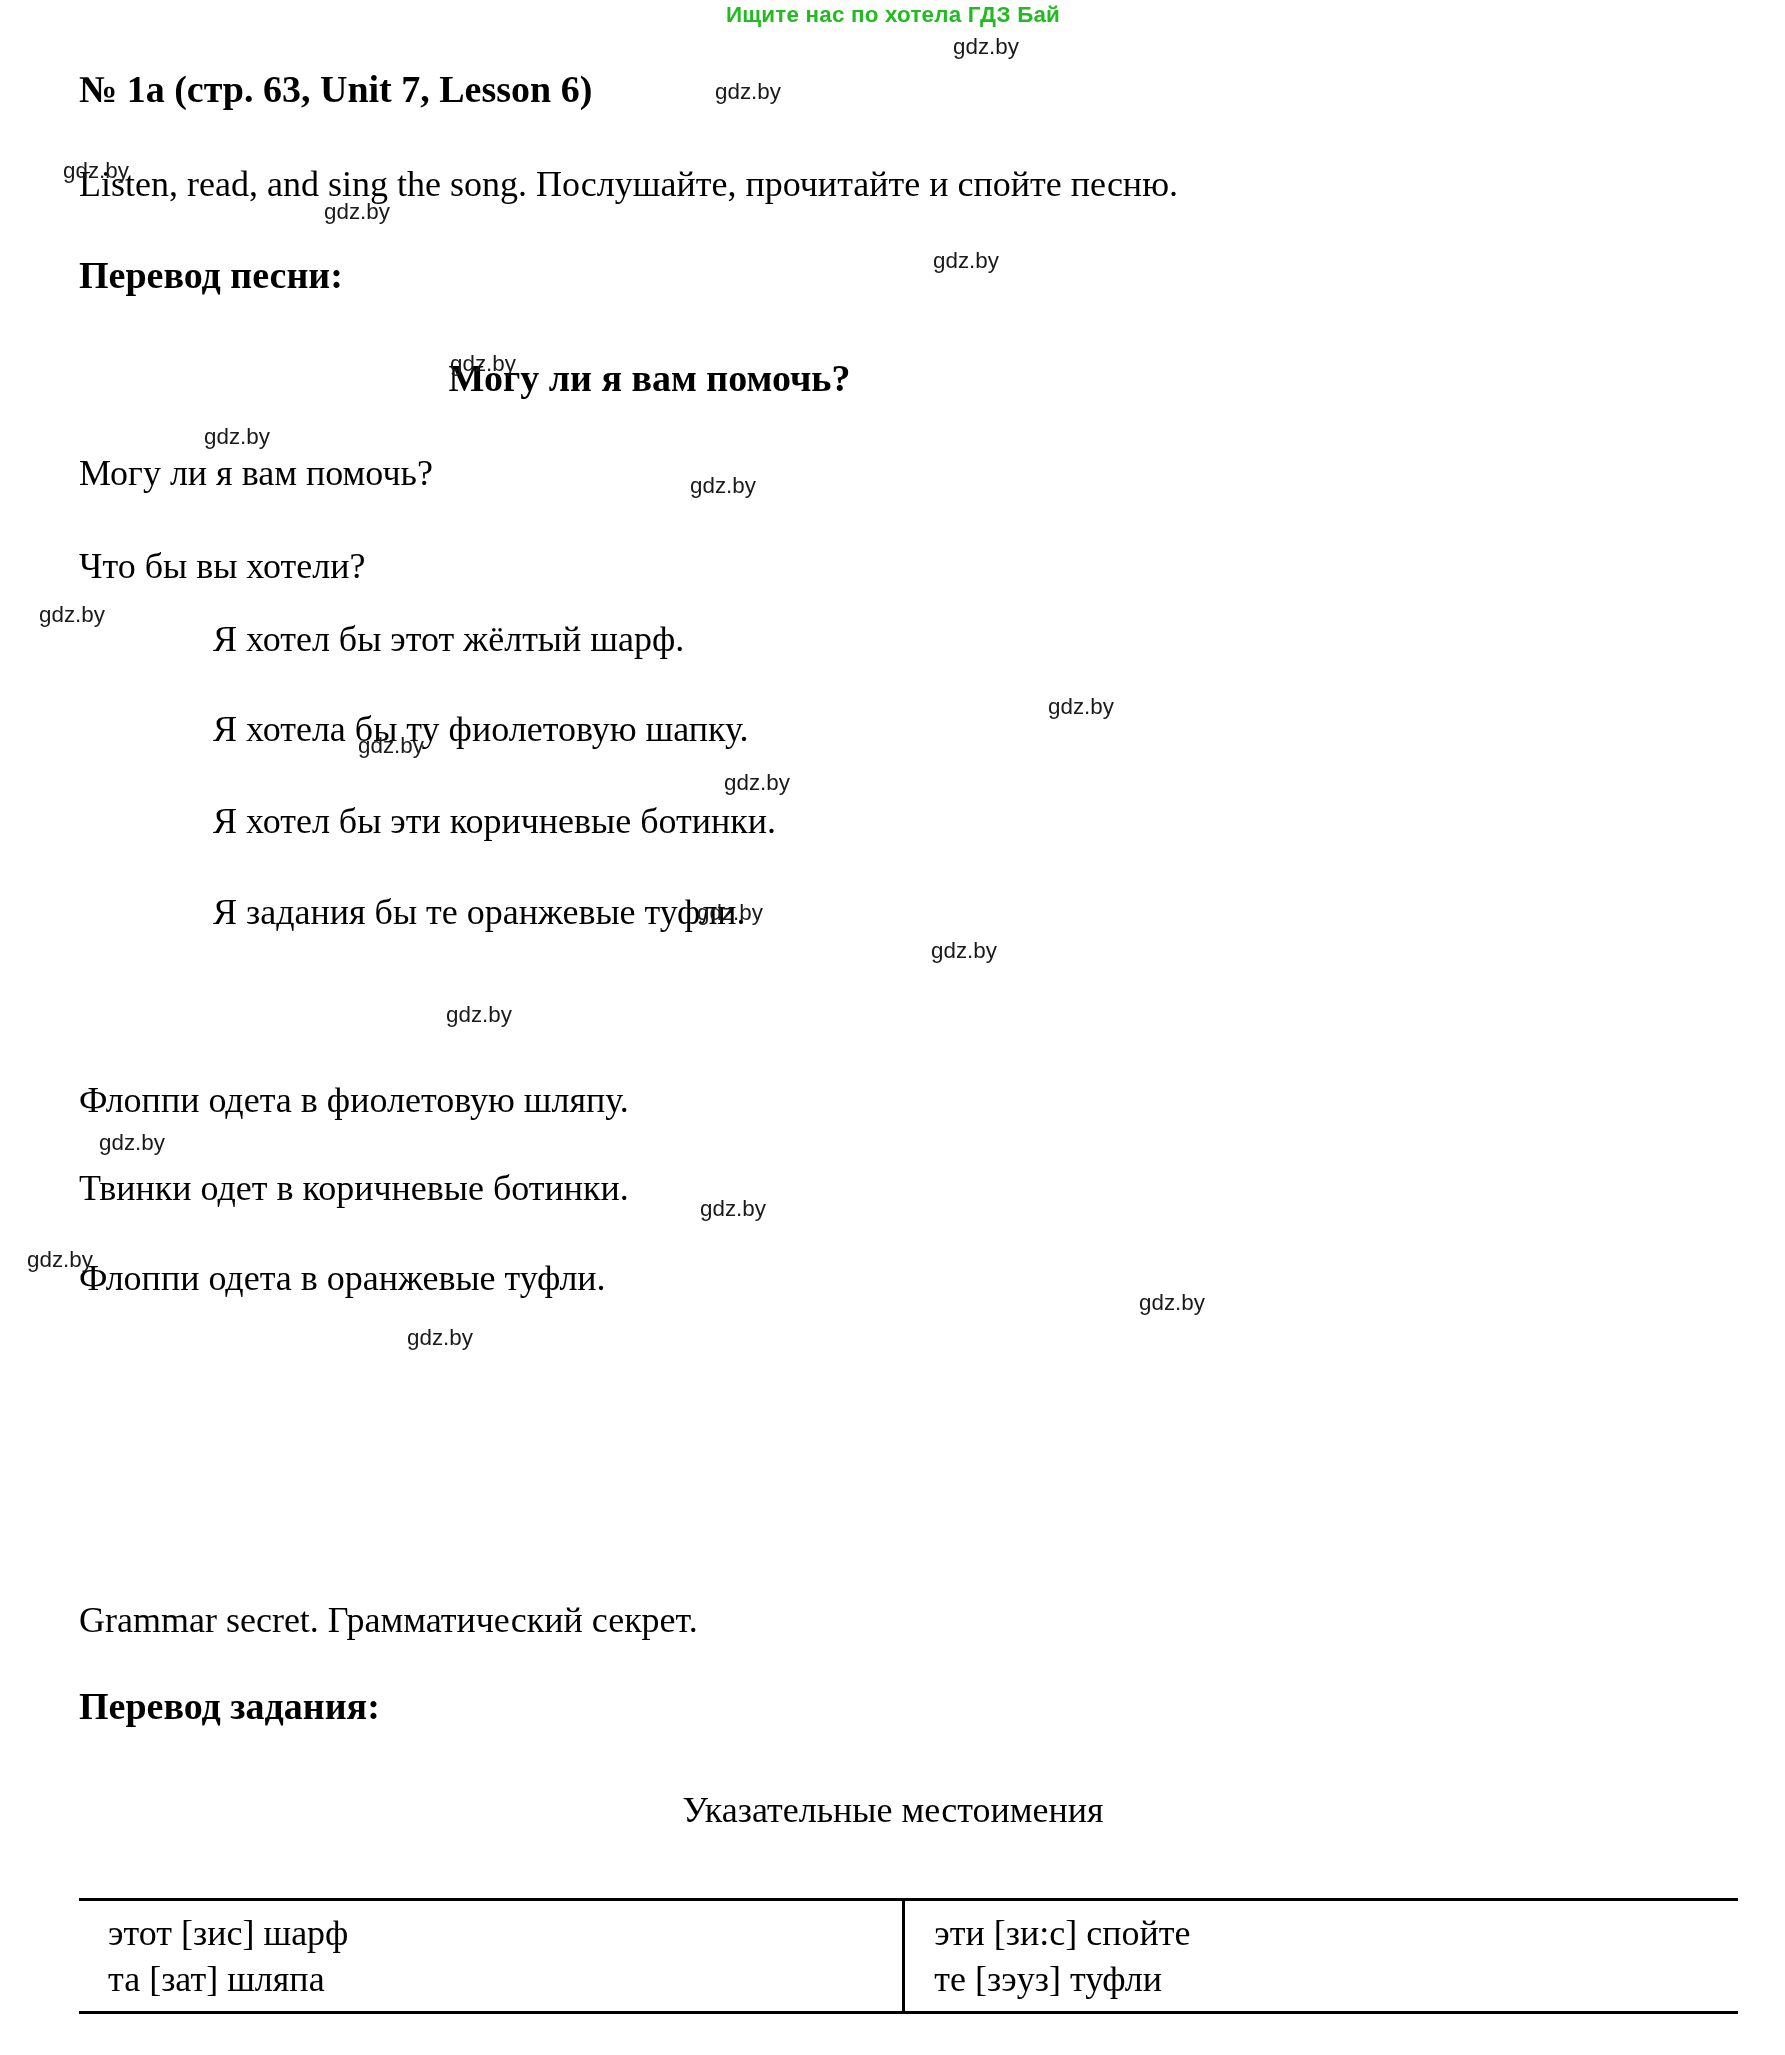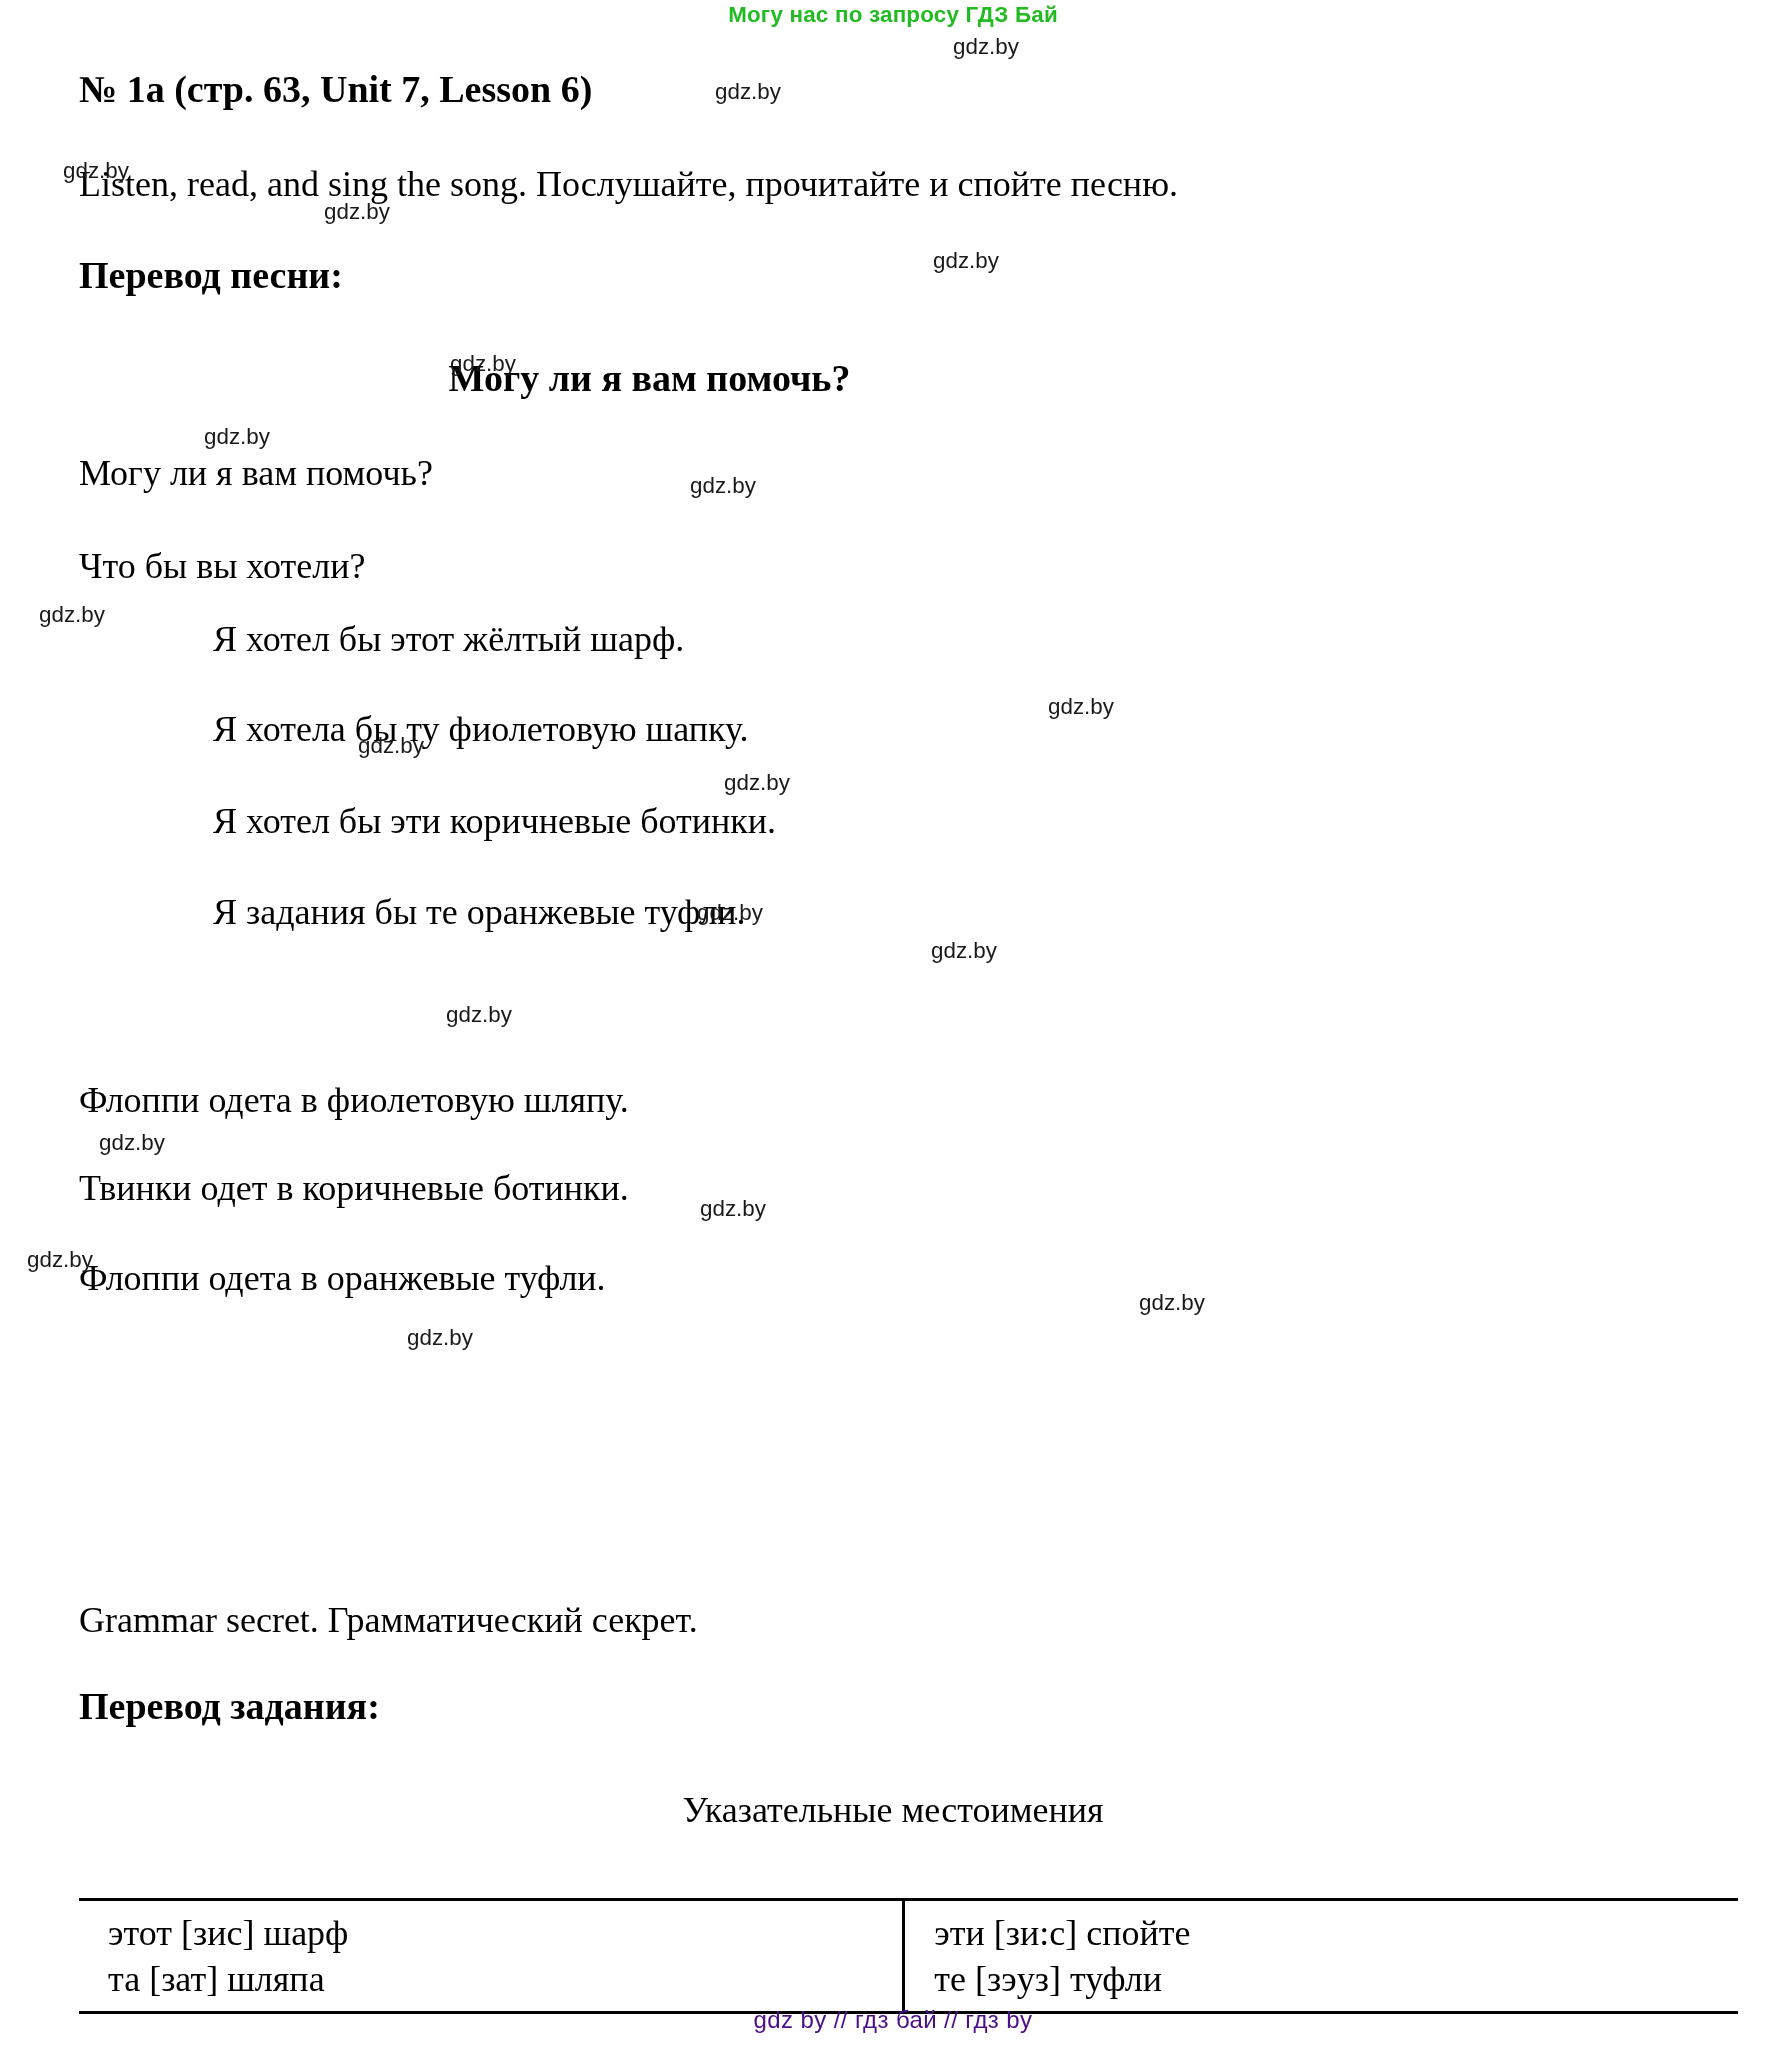--- a/index.html
+++ b/index.html
@@ -127,21 +127,21 @@
     font-family: "Liberation Sans", sans-serif;
     font-size: 22.4px;
     color: #1a1a1a;
     white-space: nowrap;
     pointer-events: none;
   }
 </style>
 </head>
 <body>
 
-<div class="promo-banner">Могу нас по запросу ГДЗ Бай</div>
+<div class="promo-banner">Ищите нас по хотела ГДЗ Бай</div>
 
 <div class="page">
 
   <div class="exercise-title" id="title-1a">№ 1a (стр. 63, Unit 7, Lesson 6)</div>
 
   <div class="body-line" style="left:79px; top:163px;">Listen, read, and sing the song. Послушайте, прочитайте и спойте песню.</div>
 
   <div class="section-label" style="top:253px;">Перевод песни:</div>
 
   <div class="song-title" style="top:356px;">Могу ли я вам помочь?</div>
@@ -180,21 +180,20 @@
         <span class="cell-line">та [зат] шляпа</span>
       </td>
       <td class="col-right">
         <span class="cell-line">эти [зи:с] спойте</span>
         <span class="cell-line">те [зэуз] туфли</span>
       </td>
     </tr>
   </tbody>
     </table>
 
-  <div class="footer-links">gdz by  //  гдз бай  //  гдз by</div>
 
   <div id="watermark-layer">
       <div class="watermark" style="left: 953px; top: 34px;">gdz.by</div>
       <div class="watermark" style="left: 715px; top: 79px;">gdz.by</div>
       <div class="watermark" style="left: 63px; top: 158px;">gdz.by</div>
       <div class="watermark" style="left: 324px; top: 199px;">gdz.by</div>
       <div class="watermark" style="left: 933px; top: 248px;">gdz.by</div>
       <div class="watermark" style="left: 450px; top: 351px;">gdz.by</div>
       <div class="watermark" style="left: 204px; top: 424px;">gdz.by</div>
       <div class="watermark" style="left: 690px; top: 473px;">gdz.by</div>

